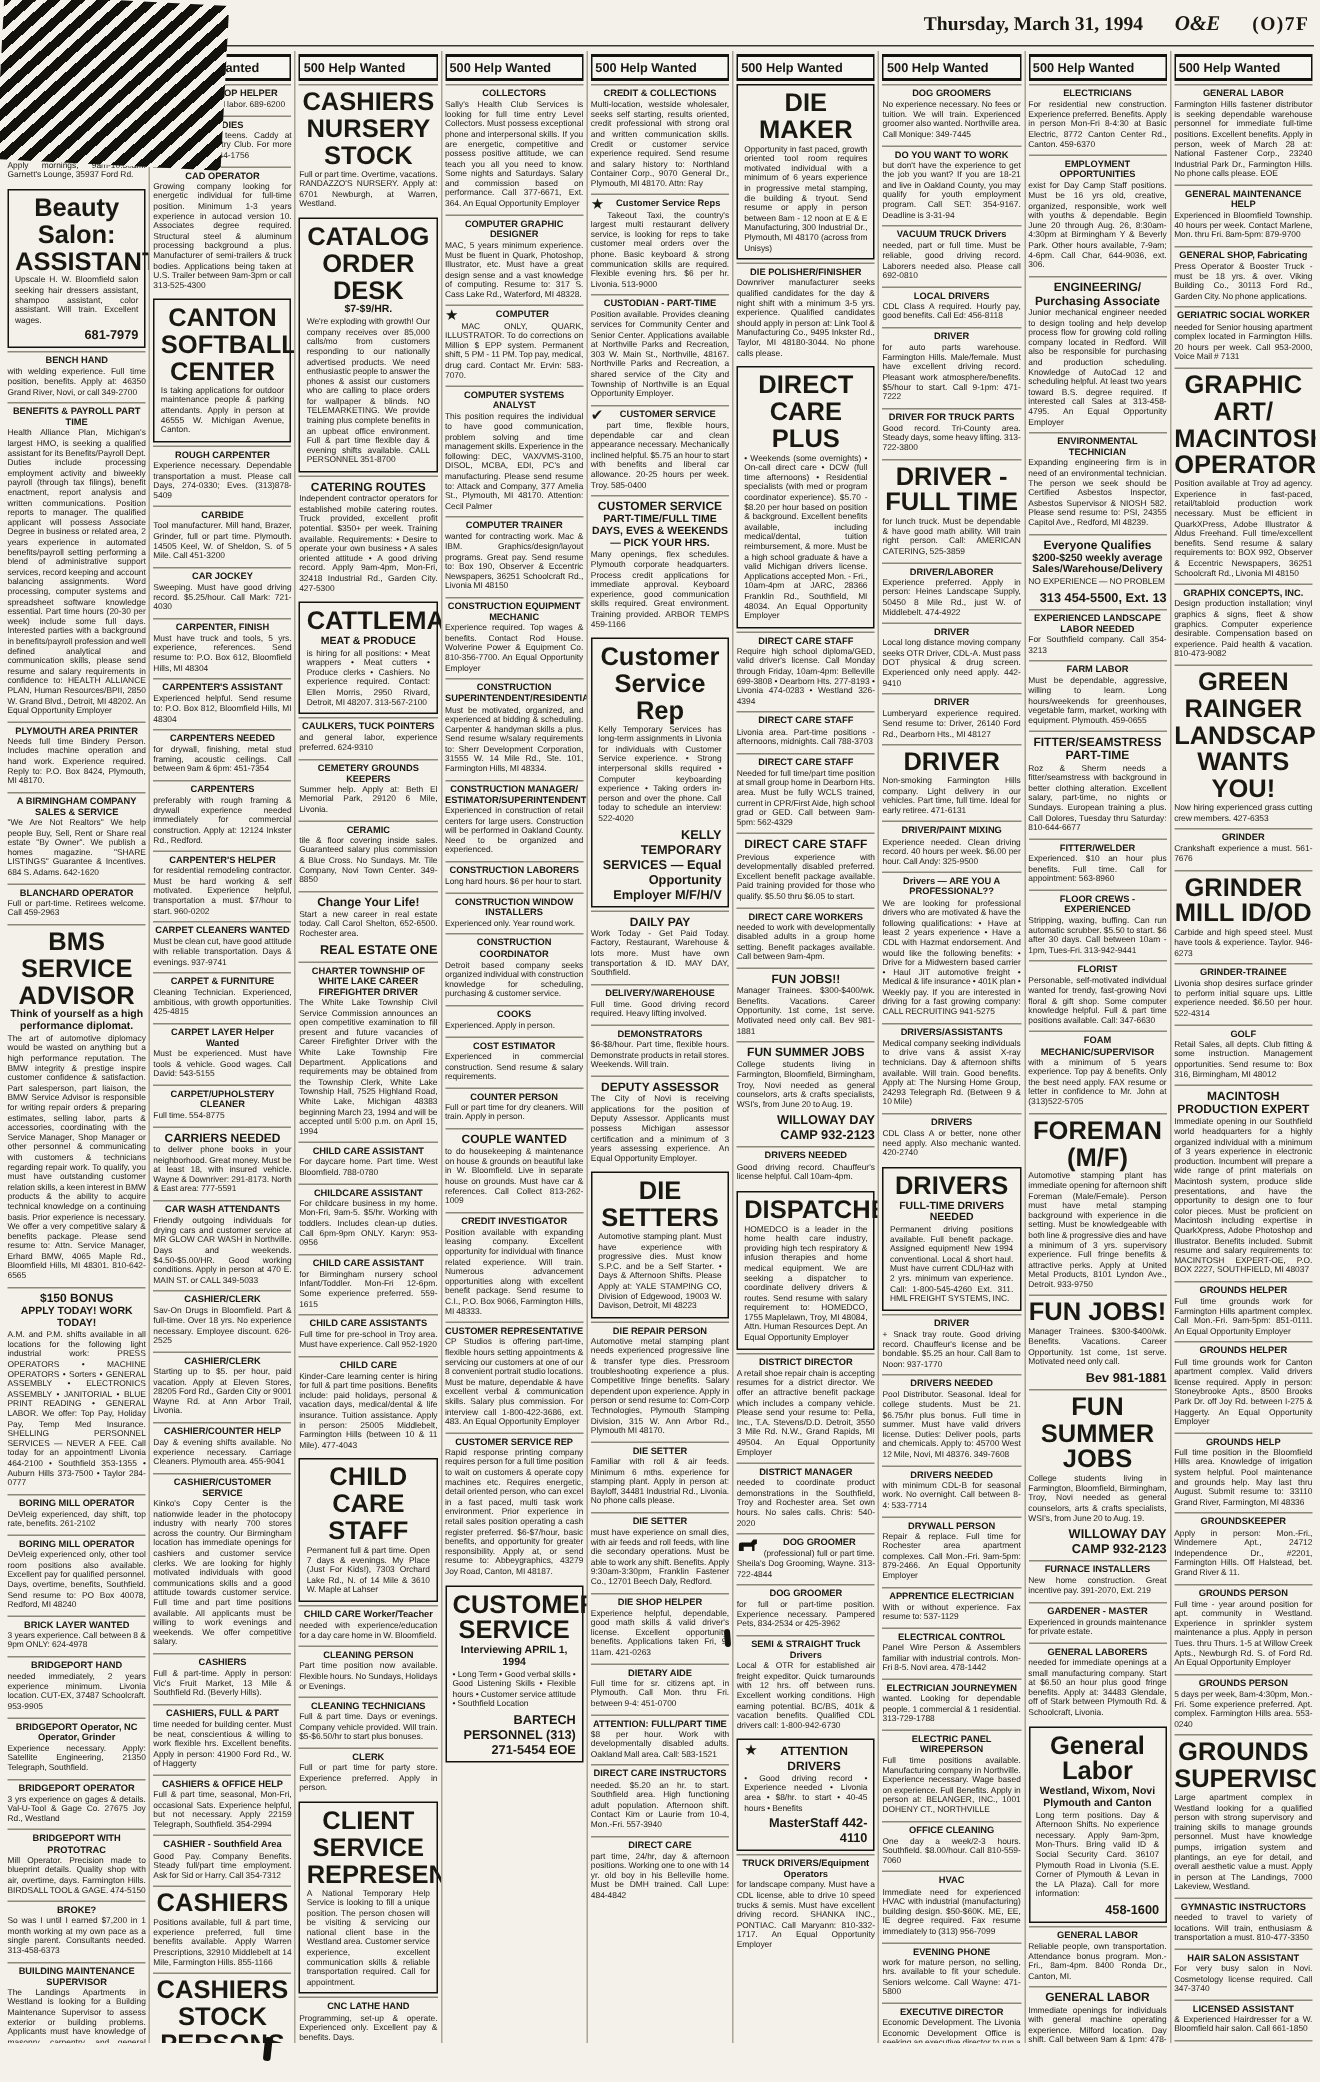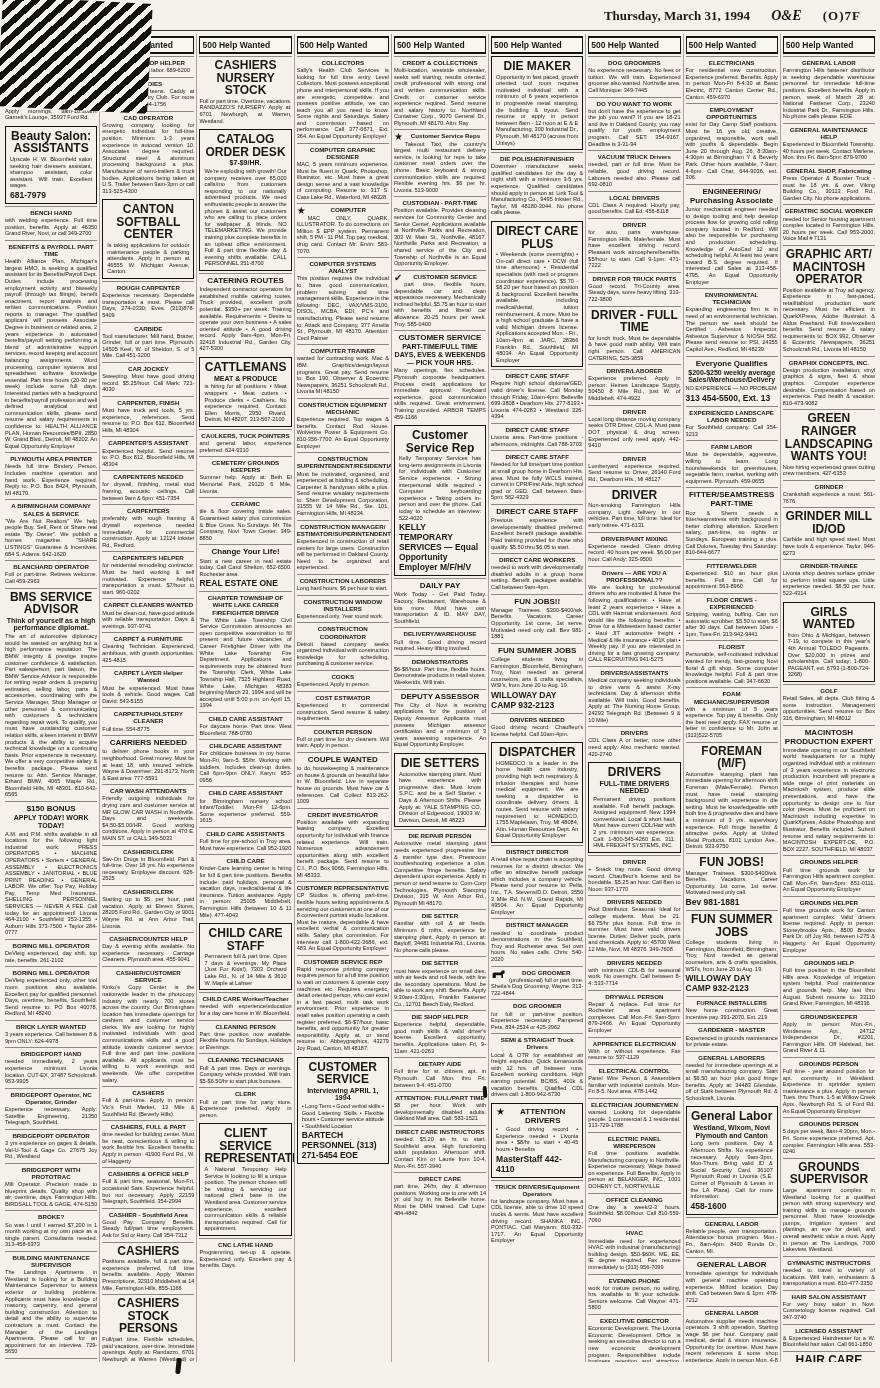--- a/index.html
+++ b/index.html
@@ -1,37 +1,37 @@
 <!DOCTYPE html>
 <html><head>
 <meta charset="utf-8">
 <style>
   html,body{margin:0;padding:0;background:#dedbd2;}
   #sheet{position:relative;width:880px;height:1388px;background:#f3f1ea;overflow:hidden;
          font-family:"Liberation Sans",sans-serif;color:#1a1812;}
-  #masthead{position:absolute;top:8px;left:0;right:19px;text-align:right;
+  #masthead{position:absolute;top:8px;left:0;right:7px;text-align:right;
             font-family:"Liberation Serif",serif;font-size:13px;font-weight:bold;}
   #masthead .paper{font-style:italic;margin:0 18px;font-size:14px;}
   #masthead .pageno{letter-spacing:1px;}
   #toprule{position:absolute;top:30px;left:4px;right:4px;border-top:1.5px solid #3a372e;}
   #columns{position:absolute;top:34px;left:3px;right:3px;bottom:26px;display:flex;}
   .col{flex:1 1 0;min-width:0;padding:0 2px;border-right:1px solid #a9a496;overflow:hidden;}
   .col:last-child{border-right:none;}
   .col-header{border-top:2.5px solid #14120c;border-bottom:2px solid #14120c;border-left:1px solid #14120c;
               border-right:1px solid #14120c;font-weight:bold;font-size:8.5px;padding:2px 2px;
               margin:2px 0 2px 0;background:#f8f6f0;white-space:nowrap;}
   .ad{border-top:1px solid #8d887a;padding:2px 0 3px 0;}
   .ad.box{border:1.2px solid #14120c;padding:3px 4px;margin:2px 0;}
   .ad-title{font-weight:bold;text-align:center;font-size:6.2px;line-height:1.15;}
   .ad.s-d .ad-title{font-size:8px;}
-  .ad.s-D .ad-title{font-size:12px;line-height:1.05;}
+  .ad.s-D .ad-title{font-size:17px;line-height:1.05;}
   .ad-sub{font-weight:bold;text-align:center;font-size:7px;line-height:1.1;margin-top:1px;}
   .ad-body{font-size:5.6px;line-height:1.18;text-align:justify;margin-top:1px;
            font-family:"Liberation Sans",sans-serif;word-spacing:-0.2px;}
-  .ad-foot{font-weight:bold;text-align:left;font-size:8.5px;margin-top:1px;}
+  .ad-foot{font-weight:bold;text-align:right;font-size:8.5px;margin-top:1px;}
   .ad-icon{float:left;font-size:10px;line-height:10px;margin:0 2px 0 0;}
   .ad-icon svg{width:16px;height:10px;fill:#14120c;}
   .artifact{position:absolute;background:#14120c;border-radius:2px;}
   #blot1{left:176px;bottom:14px;width:5px;height:16px;transform:rotate(6deg);}
   #blot2{left:483px;bottom:290px;width:4px;height:12px;transform:rotate(-4deg);}
   #streak{right:-28px;bottom:-30px;width:150px;height:110px;
           background:repeating-linear-gradient(135deg,#14120c 0 6px,#f3f1ea 6px 11px);transform:rotate(3deg);}
 </style>
 </head>
 <body>
@@ -832,24 +832,20 @@
           <div class="ad-body">Crankshaft experience a must. 561-7676</div>
         </div>
         <div class="ad s-D">
           <div class="ad-title">GRINDER MILL ID/OD</div>
           <div class="ad-body">Carbide and high speed steel. Must have tools &amp; experience. Taylor. 946-6273</div>
         </div>
         <div class="ad">
           <div class="ad-title">GRINDER-TRAINEE</div>
           <div class="ad-body">Livonia shop desires surface grinder to perform initial square ups. Little experience needed. $6.50 per hour. 522-4314</div>
         </div>
-        <div class="ad s-D box">
-          <div class="ad-title">GIRLS WANTED</div>
-          <div class="ad-body">from Ohio &amp; Michigan, between 7-19, to compete in this year's 4th Annual TOLEDO Pageants. Over $20,000 in prizes and scholarships. Call today: 1-800-PAGEANT, ext. 6793 (1-800-724-3268)</div>
-        </div>
         <div class="ad">
           <div class="ad-title">GOLF</div>
           <div class="ad-body">Retail Sales, all depts. Club fitting &amp; some instruction. Management opportunities. Send resume to: Box 316, Birmingham, MI 48012</div>
         </div>
         <div class="ad s-d">
           <div class="ad-title">MACINTOSH PRODUCTION EXPERT</div>
           <div class="ad-body">Immediate opening in our Southfield world headquarters for a highly organized individual with a minimum of 3 years experience in electronic production. Incumbent will prepare a wide range of print materials on Macintosh system, produce slide presentations, and have the opportunity to design one to four color pieces. Must be proficient on Macintosh including expertise in QuarkXpress, Adobe Photoshop and Illustrator. Benefits included. Submit resume and salary requirements to: MACINTOSH EXPERT-OE, P.O. BOX 2227, SOUTHFIELD, MI 48037</div>
         </div>
         <div class="ad">
           <div class="ad-title">GROUNDS HELPER</div>

